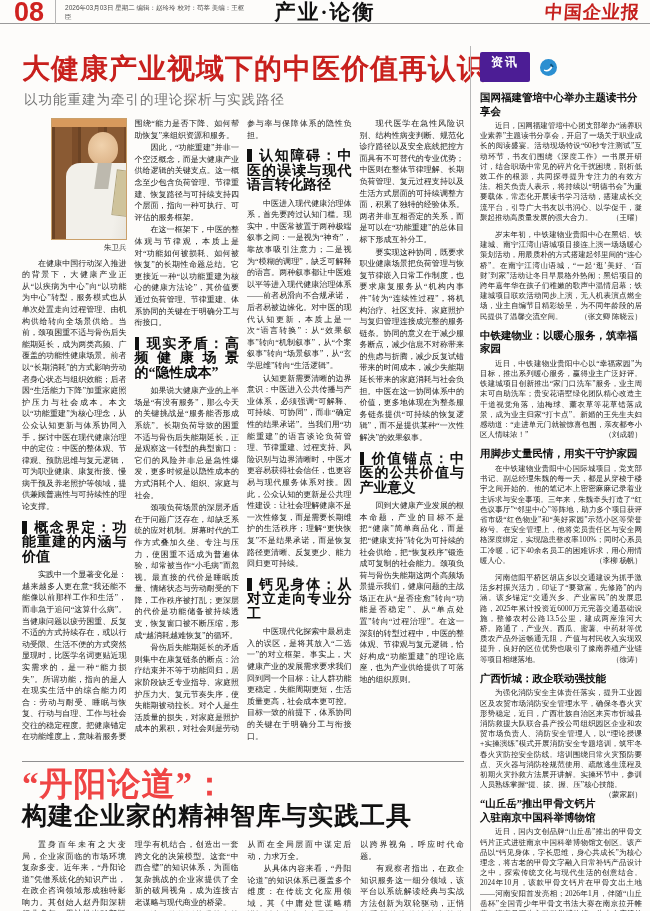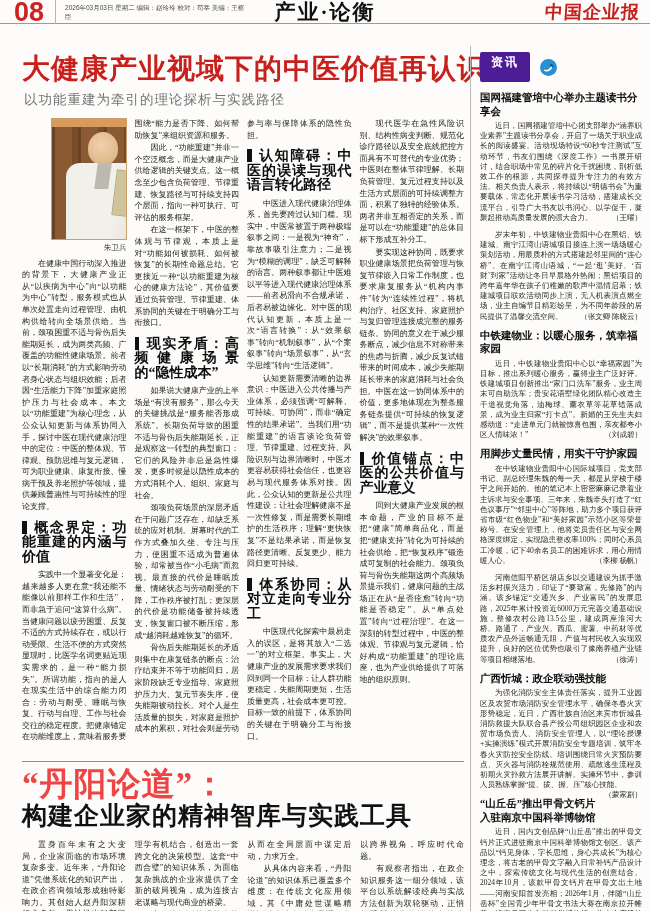--- a/index.html
+++ b/index.html
@@ -109,21 +109,21 @@
           <p class="para">实践中一个显著变化是：越来越多人更在意“我还能不能像以前那样工作和生活”，而非急于追问“这算什么病”。当健康问题以疲劳困重、反复不适的方式持续存在，或以行动受限、生活不便的方式突然显现时，比医学名词更贴近现实需求的，是一种“能力损失”。所谓功能，指向的是人在现实生活中的综合能力闭合：劳动与耐受、睡眠与恢复、行动与自理、工作与社会交往的稳定程度。把健康锚定在功能维度上，意味着服务要围绕“能力是否下降、如何帮助恢复”来组织资源和服务。</p>
           <p class="para">因此，“功能重建”并非一个空泛概念，而是大健康产业供给逻辑的关键支点。这一概念至少包含负荷管理、节律重建、恢复路径与可持续支持四个层面，指向一种可执行、可评估的服务框架。</p>
           <p class="para">在这一框架下，中医的整体观与节律观，本质上是对“功能如何被损耗、如何被恢复”的长期性命题总结。它更接近一种“以功能重建为核心的健康方法论”，其价值要通过负荷管理、节律重建、体系协同的关键在于明确分工与衔接口。</p>
           <h3 class="sec-h">现实矛盾：高频健康场景的“隐性成本”</h3>
           <p class="para">如果说大健康产业的上半场是“有没有服务”，那么今天的关键挑战是“服务能否形成系统”。长期负荷导致的困重不适与骨伤后失能期延长，正是观察这一转型的典型窗口：它们的风险并非总是急性爆发，更多时候是以隐性成本的方式消耗个人、组织、家庭与社会。</p>
           <p class="para">颈项负荷场景的深层矛盾在于问题广泛存在，却缺乏系统的应对机制。屏幕时代的工作方式叠加久坐、专注与压力，使困重不适成为普遍体验，却常被当作“小毛病”而忽视。最直接的代价是睡眠质量、情绪状态与劳动耐受的下降，工作秩序被打乱；更深层的代价是功能储备被持续透支，恢复窗口被不断压缩，形成“越消耗越难恢复”的循环。</p>
           <p class="para">骨伤后失能期延长的矛盾则集中在康复链条的断点：治疗结束并不等于功能回归，居家阶段缺乏专业指导、家庭照护压力大、复元节奏失序，使失能期被动拉长。对个人是生活质量的损失，对家庭是照护成本的累积，对社会则是劳动参与率与保障体系的隐性负担。</p>
           <h3 class="sec-h">认知障碍：中医的误读与现代语言转化路径</h3>
           <p class="para">中医进入现代健康治理体系，首先要跨过认知门槛。现实中，中医常被置于两种极端叙事之间：一是视为“神奇”，靠故事吸引注意力；二是视为“模糊的调理”，缺乏可解释的语言。两种叙事都让中医难以平等进入现代健康治理体系——前者易滑向不合规承诺，后者易被边缘化。对中医的现代认知更新，本质上是一次“语言转换”：从“效果叙事”转向“机制叙事”，从“个案叙事”转向“场景叙事”，从“玄学思维”转向“生活逻辑”。</p>
           <p class="para">认知更新需要清晰的边界意识：中医进入公共传播与产业体系，必须强调“可解释、可持续、可协同”，而非“确定性的结果承诺”。当我们用“功能重建”的语言谈论负荷管理、节律重建、过程支持、风险识别与边界清晰时，中医才更容易获得社会信任，也更容易与现代服务体系对接。因此，公众认知的更新是公共理性建设：让社会理解健康不是一次性修复，而是需要长期维护的生活秩序；理解“更快恢复”不是结果承诺，而是恢复路径更清晰、反复更少、能力回归更可持续。</p>
-          <h3 class="sec-h">体系协同：从对立走向专业分工</h3>
+          <h3 class="sec-h">钙见身体：从对立走向专业分工</h3>
           <p class="para">中医现代化探索中最易走入的误区，是将其放入“二选一”的对立框架。事实上，大健康产业的发展需求要求我们回到同一个目标：让人群功能更稳定，失能周期更短，生活质量更高，社会成本更可控。目标一致的前提下，体系协同的关键在于明确分工与衔接口。</p>
           <p class="para">现代医学在急性风险识别、结构性病变判断、规范化诊疗路径以及安全底线把控方面具有不可替代的专业优势；中医则在整体节律理解、长期负荷管理、复元过程支持以及生活方式层面的可持续调整方面，积累了独特的经验体系。两者并非互相否定的关系，而是可以在“功能重建”的总体目标下形成互补分工。</p>
           <p class="para">要实现这种协同，既要求职业健康场景把负荷管理与恢复节律嵌入日常工作制度，也要求康复服务从“机构内事件”转为“连续性过程”，将机构治疗、社区支持、家庭照护与复归管理连接成完整的服务链条。协同的意义在于减少服务断点，减少信息不对称带来的焦虑与折腾，减少反复试错带来的时间成本，减少失能期延长带来的家庭消耗与社会负担。中医在这一协同体系中的价值，更多地体现在为整条服务链条提供“可持续的恢复逻辑”，而不是提供某种“一次性解决”的效果叙事。</p>
           <h3 class="sec-h">价值锚点：中医的公共价值与产业意义</h3>
           <p class="para">回到大健康产业发展的根本命题，产业的目标不是把“健康”简单商品化，而是把“健康支持”转化为可持续的社会供给，把“恢复秩序”锻造成可复制的社会能力。颈项负荷与骨伤失能期这两个高频场景提示我们，健康问题的主战场正在从“是否痊愈”转向“功能是否稳定”、从“单点处置”转向“过程治理”。在这一深刻的转型过程中，中医的整体观、节律观与复元逻辑，恰好构成“功能重建”的理论底座，也为产业供给提供了可落地的组织原则。</p>
         </div>
 
       <div class="bottom-rule"></div>
 
       <div class="bottom-art">

